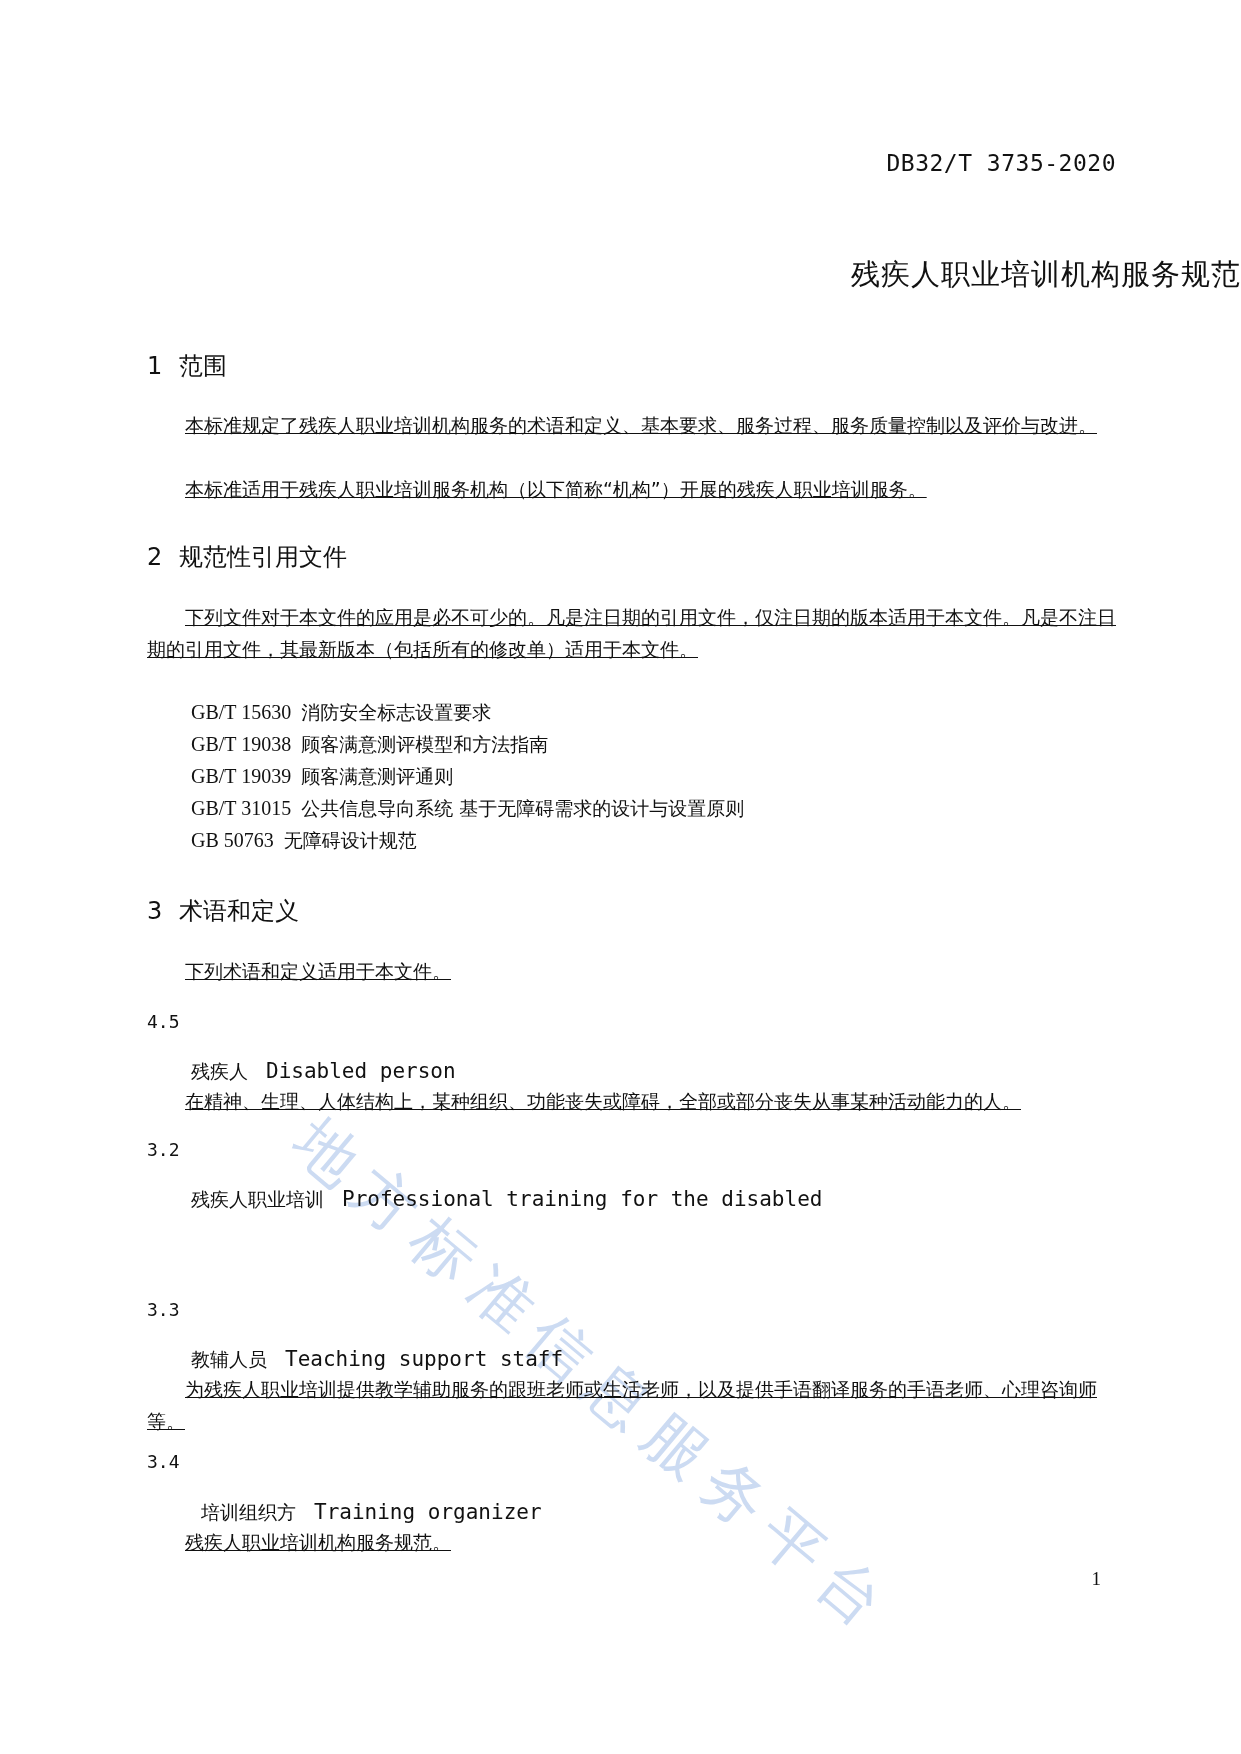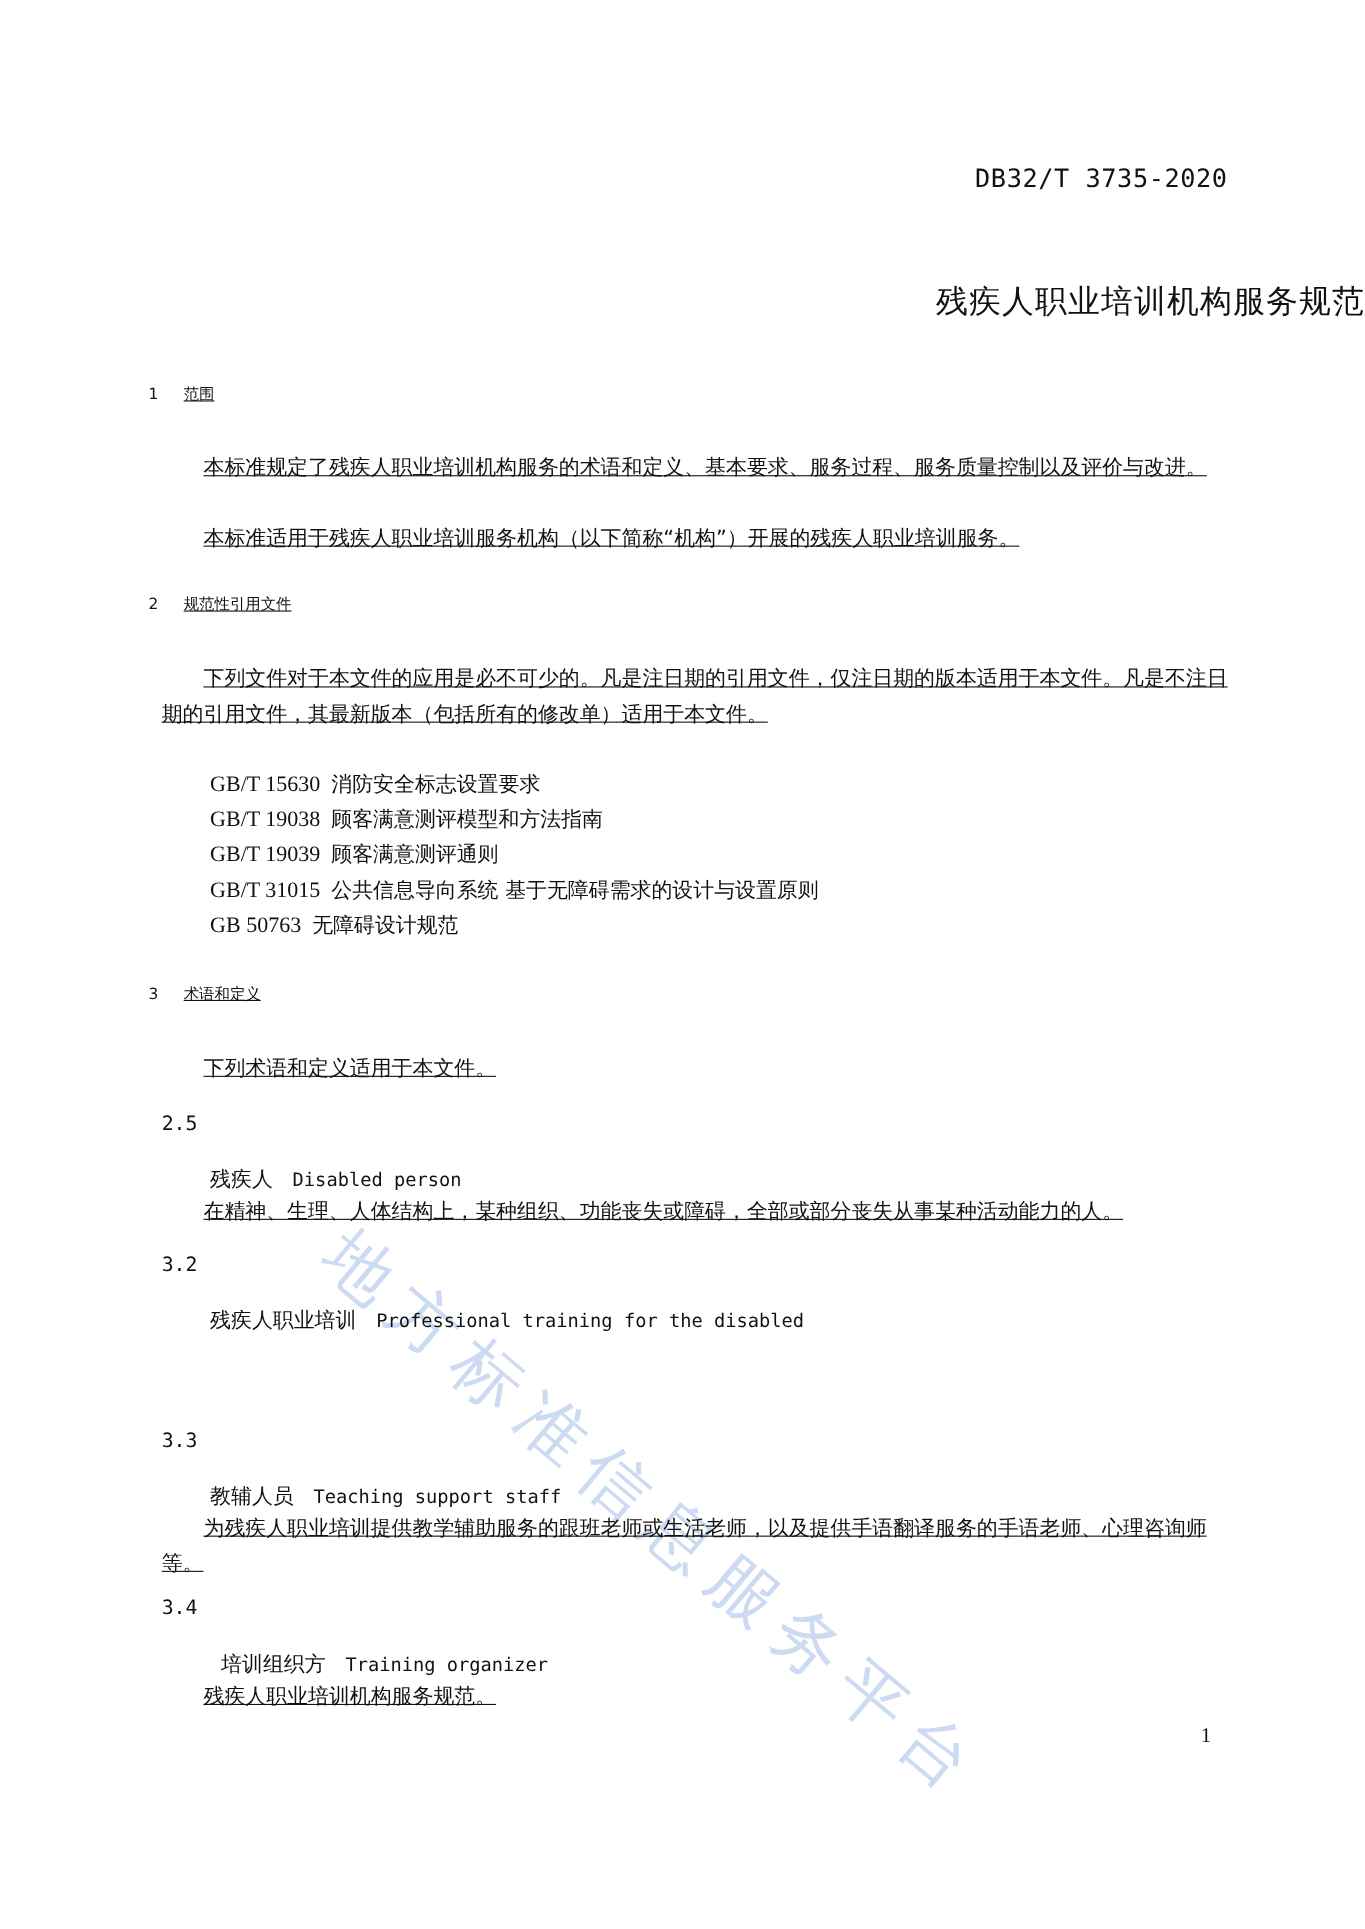--- a/index.html
+++ b/index.html
@@ -2,28 +2,28 @@
 <html><head>
 <meta charset="utf-8">
 <style>
   html, body { margin: 0; padding: 0; background: #ffffff; }
   body { width: 1241px; height: 1754px; position: relative; overflow: hidden;
          font-family: "DejaVu Sans", "Liberation Sans", sans-serif; color: #111; }
   .page { position: absolute; inset: 0; }
   .abs { position: absolute; white-space: nowrap; }
   .std-code { right: 125px; top: 150px; font-family: "DejaVu Sans Mono", "Liberation Mono", monospace; font-size: 23px; letter-spacing: 0.5px; }
   .title { left: 0; width: 1241px; text-align: right; top: 255px; font-size: 29px; font-weight: normal; letter-spacing: 1px; }
-  .heading { left: 135px; font-size: 14px; text-decoration: underline; }
+  .heading { left: 147px; font-size: 24px; }
   .heading .num { display: inline-block; width: 32px; }
   .para { left: 147px; width: 970px; font-size: 19px; line-height: 32px; white-space: normal; text-indent: 2em; text-decoration: underline; }
   .ref { left: 191px; font-size: 19px; }
   .ref .code { font-family: "Liberation Serif", "DejaVu Serif", serif; font-size: 20px; margin-right: 10px; }
   .clause { left: 147px; font-family: "DejaVu Sans Mono", "Liberation Mono", monospace; font-size: 18px; }
   .term { left: 191px; font-size: 19px; }
-  .term .en { font-family: "DejaVu Sans Mono", "Liberation Mono", monospace; font-size: 17px; margin-left: 18px; }
+  .term .en { font-family: "DejaVu Sans Mono", "Liberation Mono", monospace; font-size: 21px; margin-left: 18px; }
   .pageno { right: 140px; top: 1568px; font-family: "Liberation Serif", "DejaVu Serif", serif; font-size: 19px; }
   .watermark { left: 330px; top: 1100px; transform: rotate(40deg); transform-origin: left top;
                font-size: 62px; color: rgba(120,160,220,0.38); letter-spacing: 14px; pointer-events: none; }
 </style>
 </head>
 <body>
 
 <div class="page">
 
   <div class="abs watermark">地方标准信息服务平台</div>
@@ -57,21 +57,21 @@
   </div>
   <div class="abs ref" style="top:828px">
     <span class="code">GB 50763</span><span>无障碍设计规范</span>
   </div>
 
   <div class="abs heading" style="top:895px">
     <span class="num">3</span><span>术语和定义</span>
   </div>
   <div class="abs para" style="top:955px">下列术语和定义适用于本文件。</div>
 
-  <div class="abs clause" style="top:1011px">2.5</div>
+  <div class="abs clause" style="top:1011px">4.5</div>
   <div class="abs term" style="top:1059px">
     <span>残疾人</span><span class="en">Disabled person</span>
   </div>
   <div class="abs para" style="top:1085px">在精神、生理、人体结构上，某种组织、功能丧失或障碍，全部或部分丧失从事某种活动能力的人。</div>
 
   <div class="abs clause" style="top:1139px">3.2</div>
   <div class="abs term" style="top:1187px">
     <span>残疾人职业培训</span><span class="en">Professional training for the disabled</span>
   </div>
 

